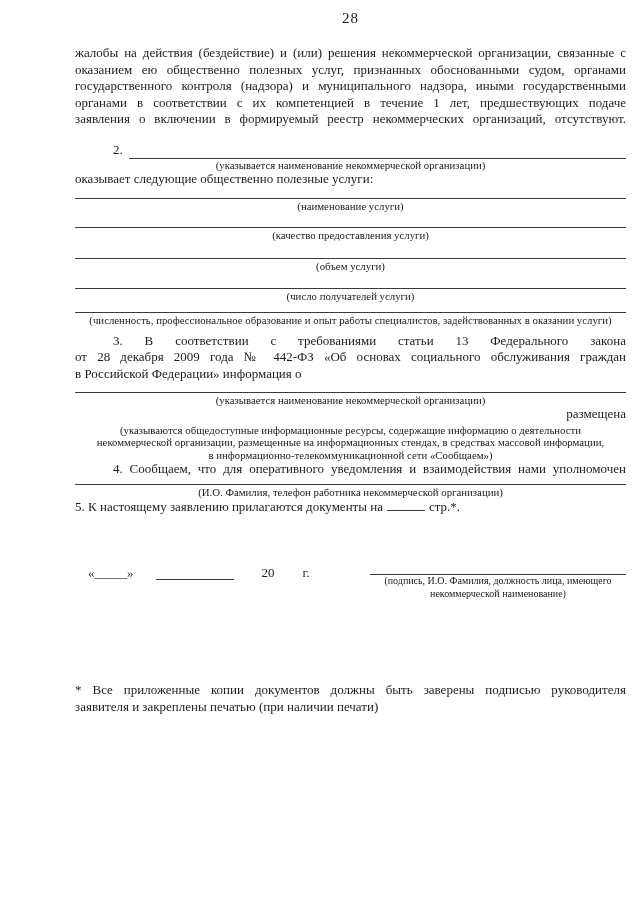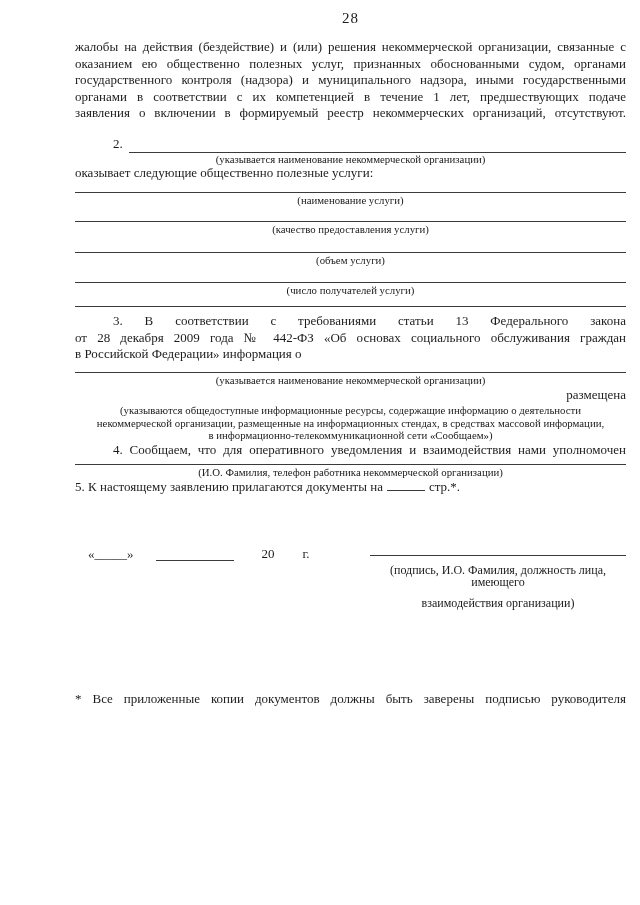--- a/index.html
+++ b/index.html
@@ -17,42 +17,42 @@
     position:relative;
   }
   .pagenum { text-align:center; font-size:15px; letter-spacing:1px; }
   .t  { font-size:13px; line-height:16.6px; }
   .jl { text-align:justify; text-align-last:justify; }
   .ind { text-indent:38px; }
   .caption { font-size:10.8px; line-height:12.6px; text-align:center; color:#202020; }
   .fill { border-bottom:1px solid #3a3a3a; }
   .row { display:flex; }
   .row .fill-flex { flex:1; margin-left:6px; }
-  .para1 { margin-top:12px; }
+  .para1 { margin-top:18px; }
   .row2 { margin-top:14px; }
   .row2 .num { margin-left:38px; }
   .fgroup .fline { height:0; border-top:1px solid #3a3a3a; }
   .fgroup .caption { margin-top:1px; }
   .fg1 { margin-top:10px; }
   .fg2 { margin-top:16px; }
   .fg3 { margin-top:15px; }
   .fg4 { margin-top:15px; }
   .fg5 { margin-top:10px; }
   .para3 { margin-top:6px; }
   .orgline2 { margin-top:9px; }
   .placed-row { align-items:flex-end;flex-direction:column; }
   .blank-inline { display:inline-block; width:38px; border-bottom:1px solid #3a3a3a; height:11px; margin:0 4px; }
   .sig-row { display:flex; align-items:flex-start; margin-top:50px; }
   .sig-q   { margin-left:13px; }
   .sig-mid { width:78px; height:14px; border-bottom:1px solid #3a3a3a; margin-left:22px; }
   .sig-year{ margin-left:28px; }
   .sig-gsuf{ margin-left:28px; }
   .sig-right { margin-left:auto; width:256px; margin-top:9px; }
   .sig-right .fline { height:0; border-top:1px solid #3a3a3a; }
-  .sig-right .caption { margin-top:8px; font-size:12px; }
+  .sig-right .caption { margin-top:0; font-size:10px; }
   .footnote { margin-top:82px; }
 </style>
 </head>
 <body>
 
 <div class="page">
 
   <div class="pagenum">28</div>
 
   <div class="para1">
@@ -81,20 +81,21 @@
   <div class="fgroup fg2">
     <div class="fline"></div>
     <div class="caption">(объем услуги)</div>
   </div>
   <div class="fgroup fg4">
     <div class="fline"></div>
     <div class="caption">(число получателей услуги)</div>
   </div>
   <div class="fgroup fg5">
     <div class="fline"></div>
+    <div class="caption">(численность, профессиональное образование и опыт работы специалистов, задействованных в оказании услуги)</div>
   </div>
 
   <div class="para3">
     <div class="t jl ind">3. В соответствии с требованиями статьи 13 Федерального закона</div>
     <div class="t jl">от 28 декабря 2009 года № 442-ФЗ «Об основах социального обслуживания граждан</div>
     <div class="t">в Российской Федерации» информация о</div>
   </div>
   <div class="fgroup orgline2">
     <div class="fline"></div>
     <div class="caption">(указывается наименование некоммерческой организации)</div>
@@ -120,21 +121,22 @@
   </div>
 
   <div class="t sig-row">
     <span class="sig-q">«_____»</span>
     <span class="sig-mid"></span>
     <span class="sig-year">20</span>
     <span class="sig-gsuf">г.</span>
     <div class="sig-right">
       <div class="fline"></div>
       <div class="caption">(подпись, И.О. Фамилия, должность лица, имеющего</div>
-      <div class="caption">взаимодействия организации)</div>
+      <div class="caption">некоммерческой наименование)</div>
     </div>
   </div>
 
   <div class="footnote">
     <div class="t jl">* Все приложенные копии документов должны быть заверены подписью руководителя</div>
+    <div class="t">заявителя и закреплены печатью (при наличии печати)</div>
   </div>
 
 </div>
 
 </body></html>

